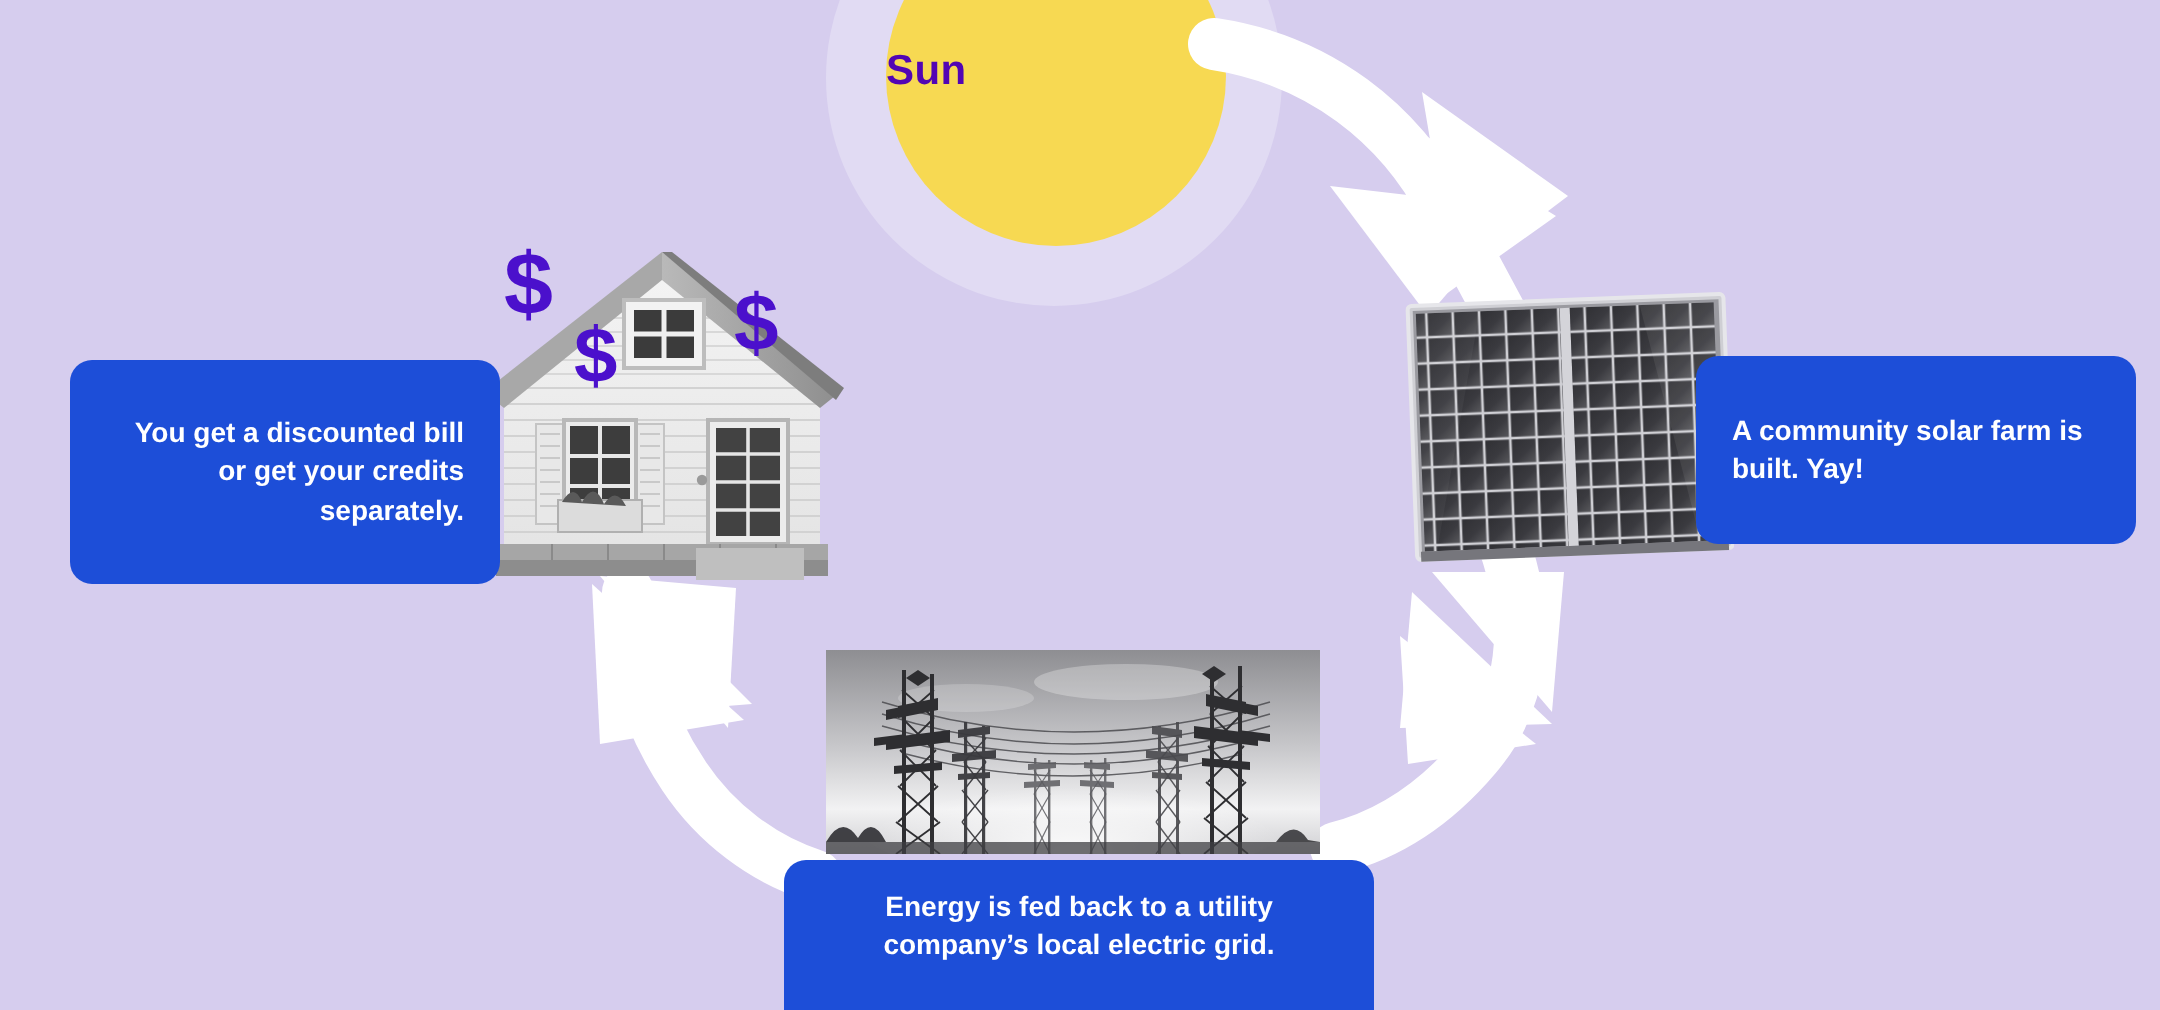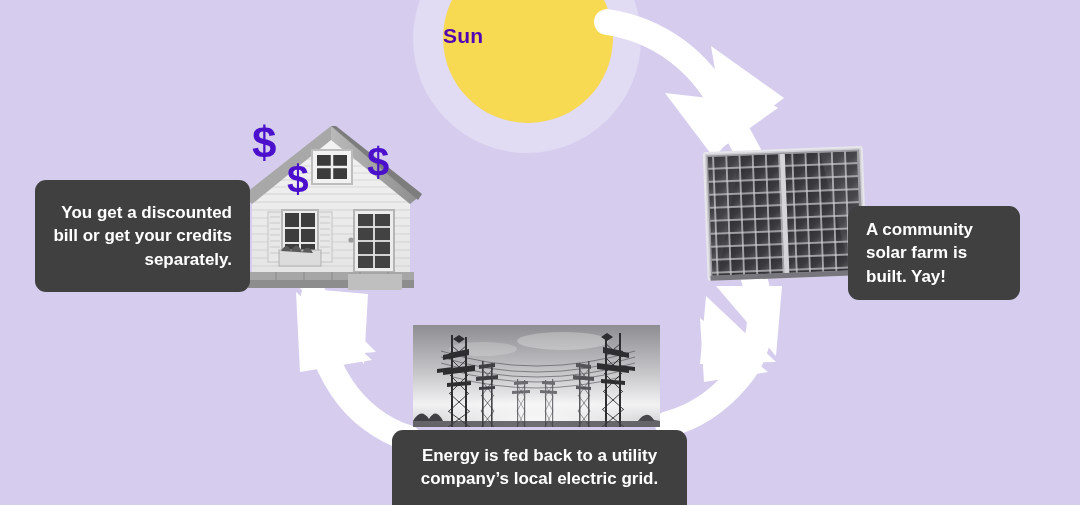--- a/index.html
+++ b/index.html
@@ -49,45 +49,44 @@
   .arrows {
     position: absolute;
     left: 0; top: 0;
     width: 1080px; height: 505px;
     pointer-events: none;
   }
 
   
   .callout {
     position: absolute;
-    background: #404040;
+    background: #1d4ed8;
     color: #ffffff;
     font-weight: bold;
-    font-size: 17px;
+    font-size: 14px;
     line-height: 1.38;
     border-radius: 11px;
     padding: 14px 18px;
   }
   .callout-left {
     left: 35px; top: 180px;
     width: 215px;
     height: 112px;
     text-align: right;
     display: flex;
     align-items: center;
     justify-content: flex-end;
   }
   .callout-right {
     left: 848px; top: 178px;
-    width: 172px;
+    width: 220px;
     height: 94px;
     text-align: left;
     display: flex;
     align-items: center;
-    margin-top: 28px;
   }
   .callout-bottom {
     left: 392px; top: 430px;
     width: 295px;
     height: 86px;
     text-align: center;
     display: flex;
     align-items: flex-start;
     justify-content: center;
     padding-top: 14px;

